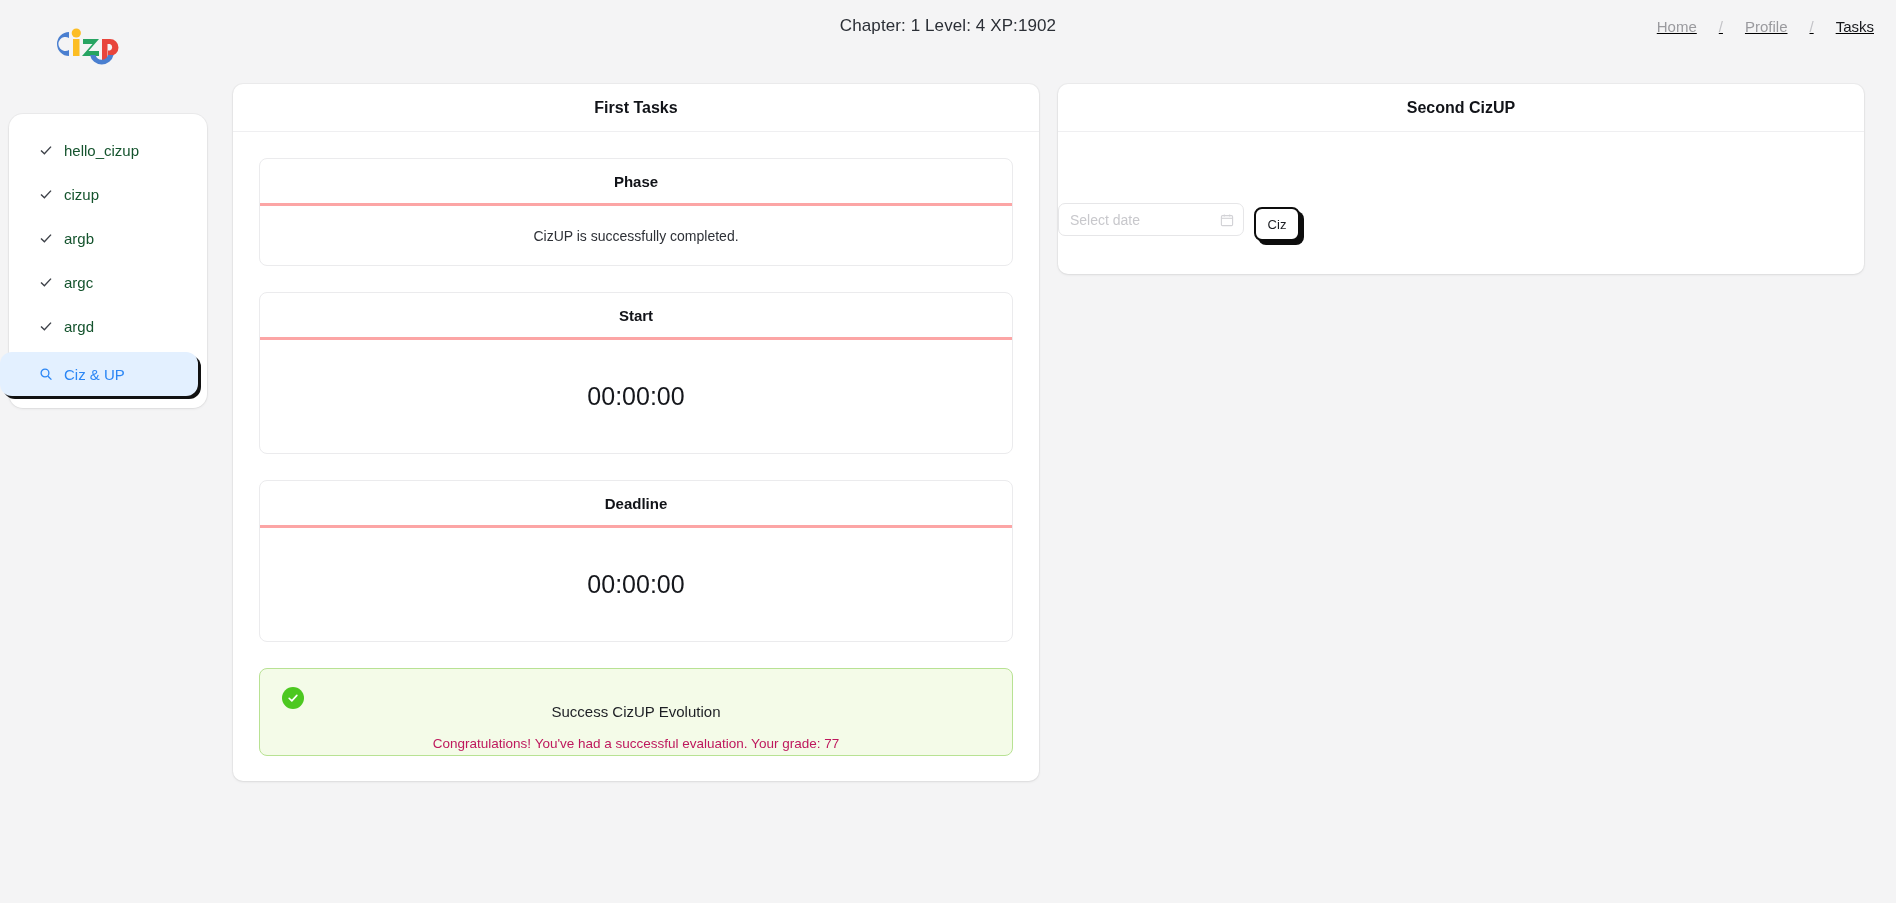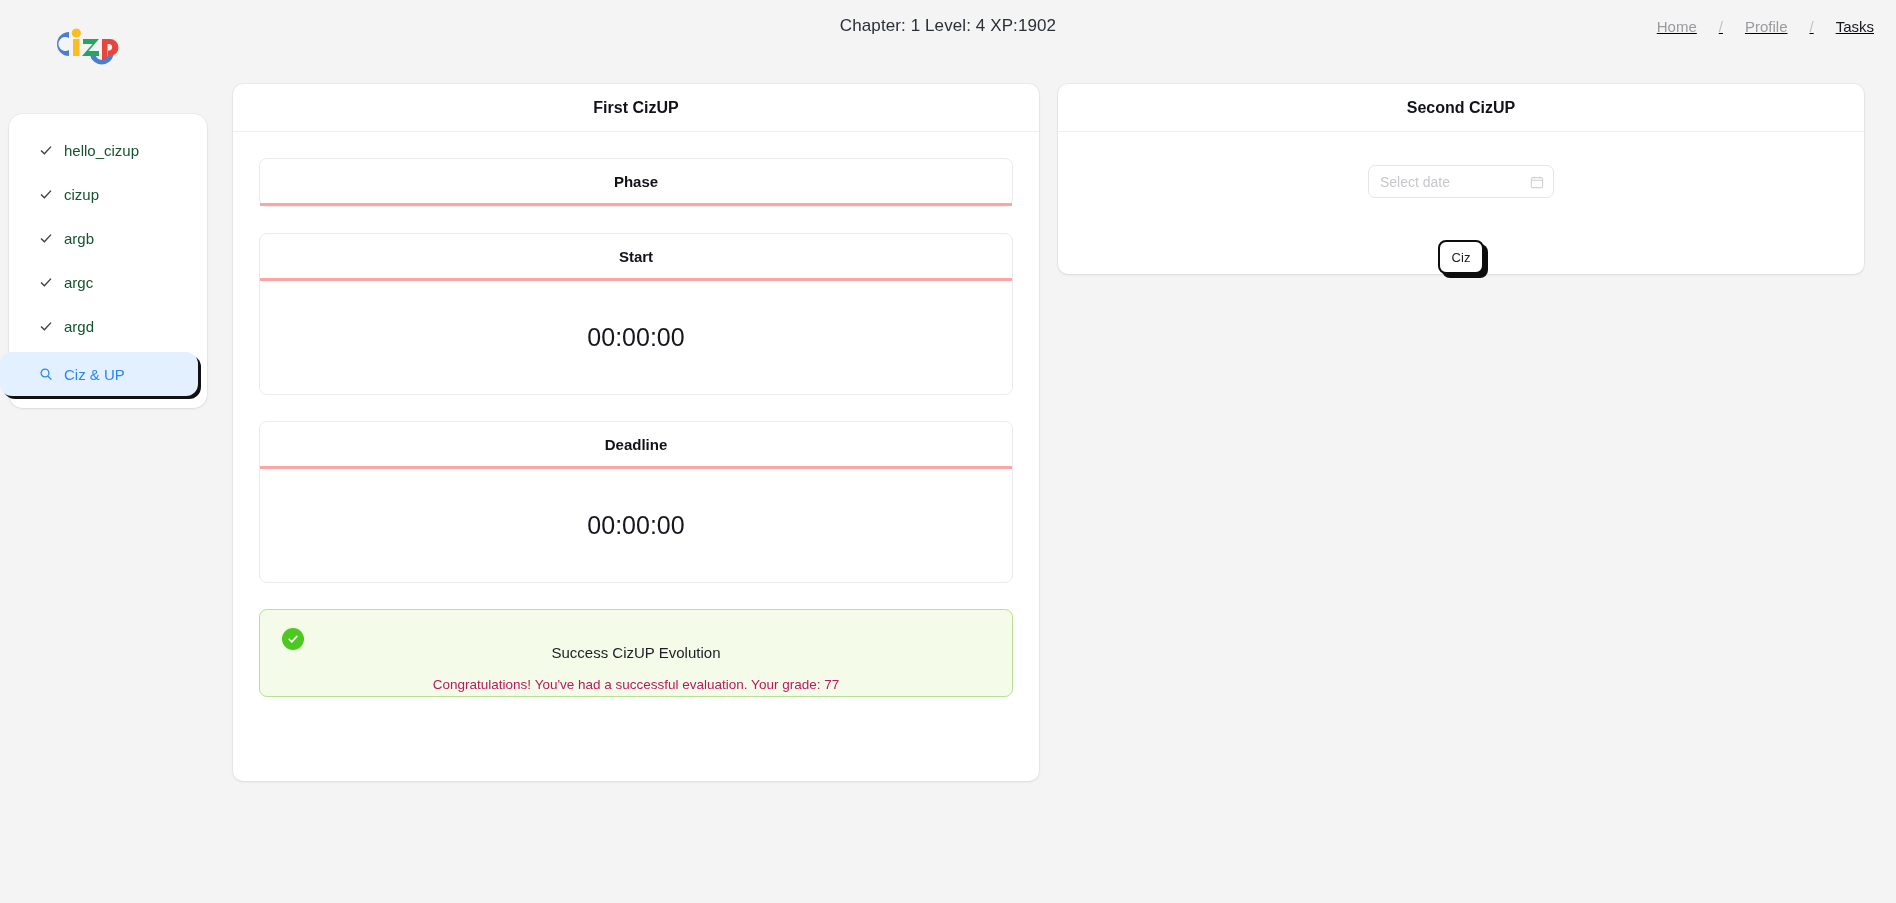--- a/index.html
+++ b/index.html
@@ -173,25 +173,24 @@
   .alert-text {
     font-size: 13.5px;
     color: #be185d;
     margin-top: 16px;
   }
 
   
   .rp-body {
     height: 142px;
     display: flex;
-    flex-direction: column;
+    flex-direction: row;
     align-items: center;
     padding-top: 33px;
     gap: 10px;
-    justify-content: space-between;
   }
   .datepicker {
     width: 186px;
     height: 33px;
     border: 1px solid #e6e6e8;
     border-radius: 7px;
     display: flex;
     align-items: center;
     justify-content: space-between;
     padding: 0 9px 0 11px;
@@ -292,26 +291,27 @@
     <svg class="check magnifier" viewBox="0 0 14 14" fill="none" stroke="currentColor" stroke-width="1.3">
       <circle cx="6" cy="6" r="3.9"></circle>
         <path d="M9 9.2 L12.4 12.6"></path>
     </svg>
     <span class="nav-label">Ciz &amp; UP</span>
   </div>
 </div>
 
 <div class="panel panel-left">
 
-  <div class="panel-head">First CizUP</div>
+  <div class="panel-head">First Tasks</div>
 
   <div class="panel-body">
 
     <div class="card">
       <div class="card-head">Phase</div>
+      <div class="card-body text">CizUP is successfully completed.</div>
     </div>
 
     <div class="card">
       <div class="card-head">Start</div>
       <div class="card-body clock">00:00:00</div>
     </div>
 
     <div class="card">
       <div class="card-head">Deadline</div>
       <div class="card-body clock">00:00:00</div>

